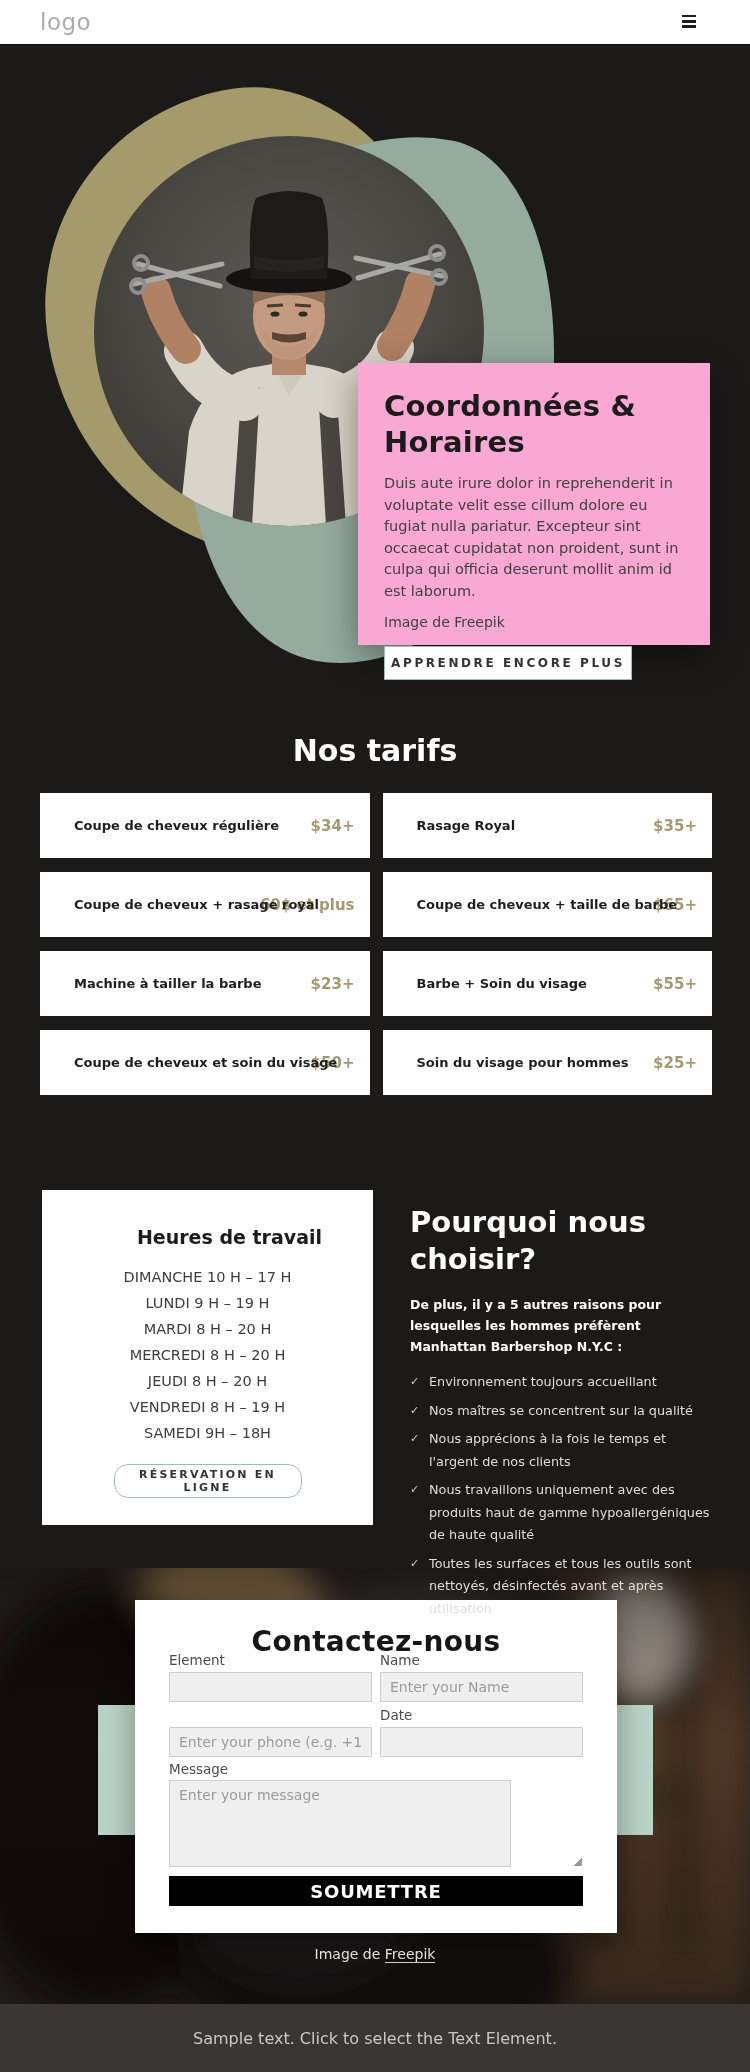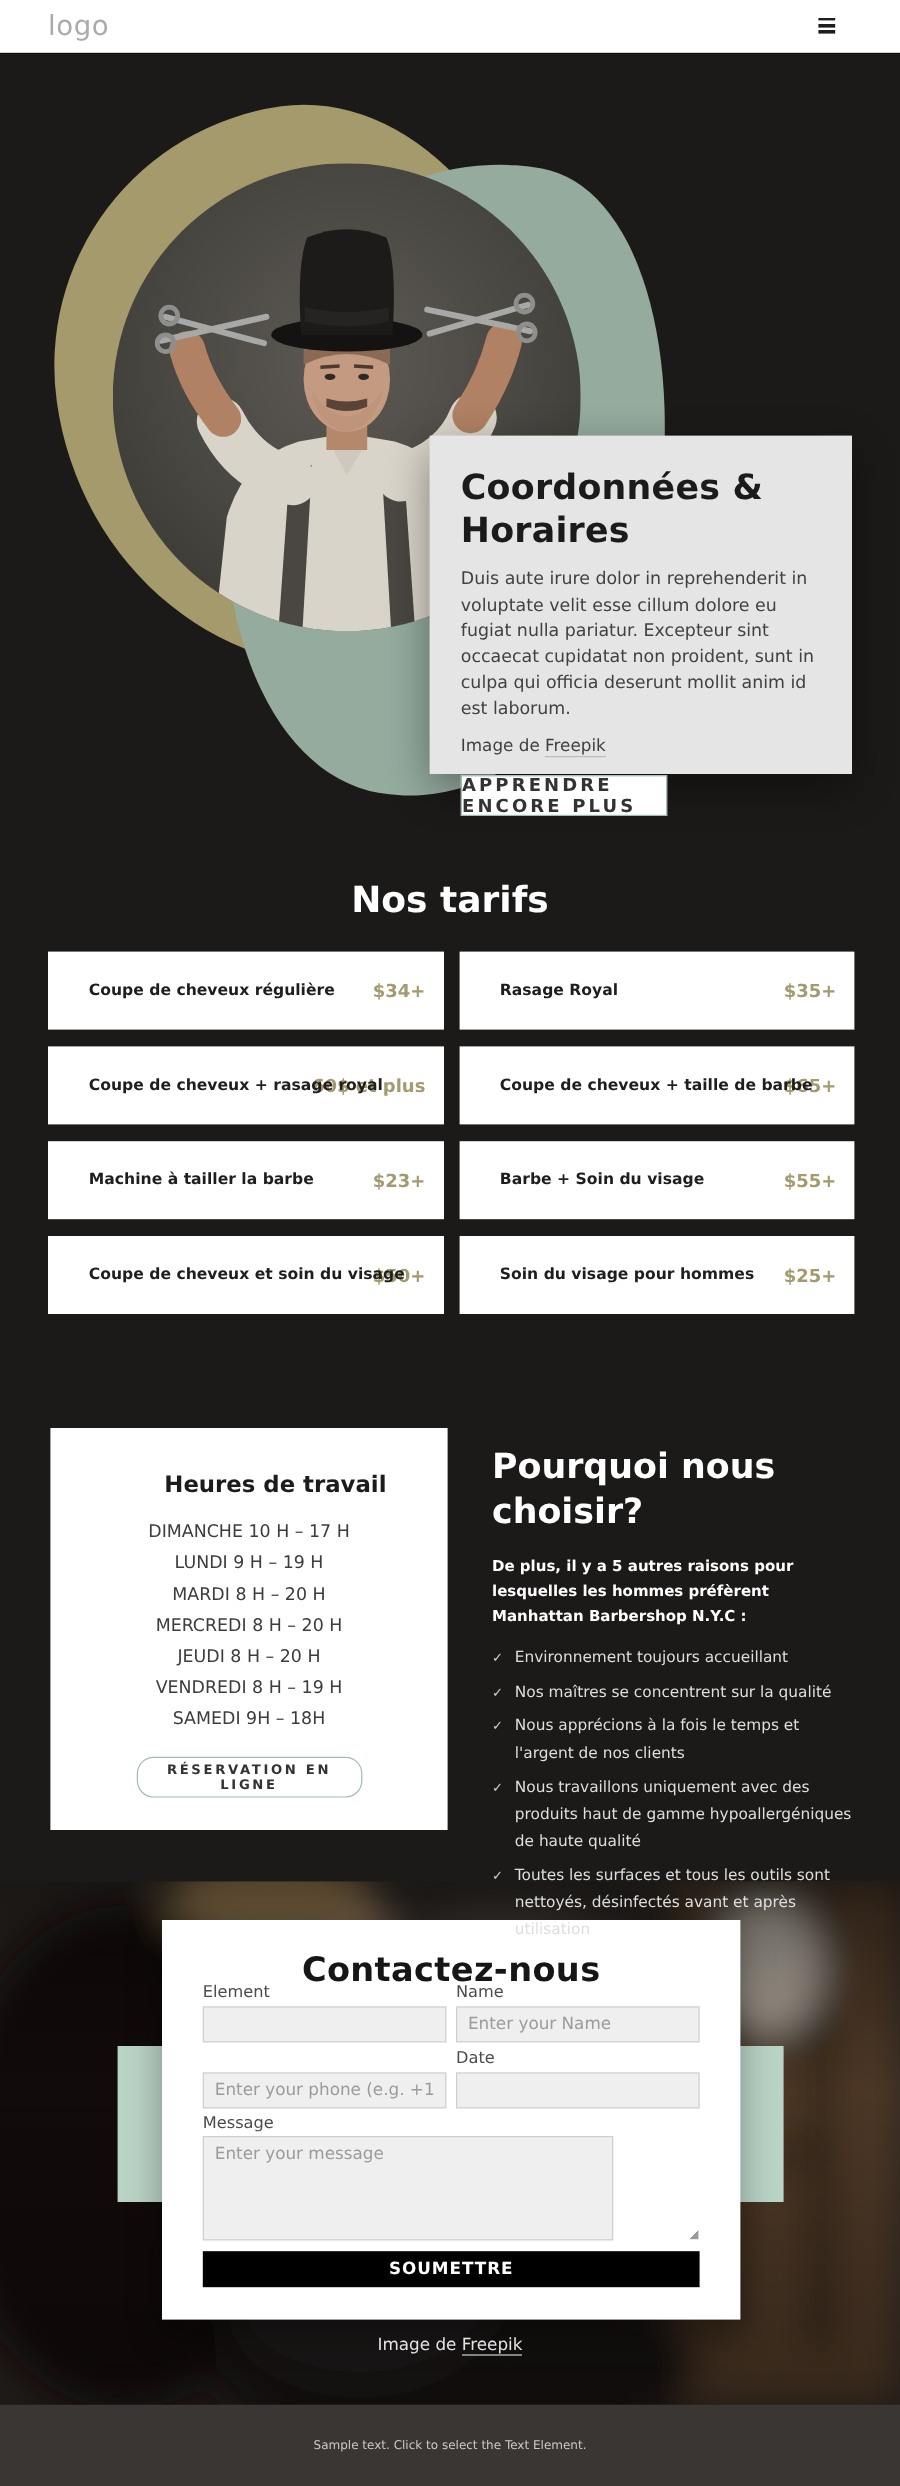--- a/index.html
+++ b/index.html
@@ -17,29 +17,29 @@
   
   .hero-art { position:absolute; left:40px; top:80px; width:520px; height:590px; z-index:1; }
   .blob-olive { position:absolute; left:8px; top:8px; width:414px; height:474px; background:#a49a6c;
                 border-radius:53% 47% 42% 58% / 46% 58% 42% 54%; transform:rotate(-8deg); }
   .blob-sage  { position:absolute; left:146px; top:50px; width:366px; height:536px; background:#94ab9e;
                 border-radius:60% 40% 52% 48% / 44% 54% 46% 56%; transform:rotate(10deg); }
   .photo-circle { position:absolute; left:54px; top:56px; width:390px; height:390px; border-radius:50%;
                   overflow:hidden; }
 
   
-  .hero-card { position:absolute; left:358px; top:363px; width:352px; height:282px; background:#e5e5e5;
+  .hero-card { position:absolute; left:358px; top:363px; width:352px; height:282px; background:#f9a8d4;
                z-index:10; padding:25px 26px 0 26px; box-shadow:0 12px 34px rgba(0,0,0,.4); }
   .hero-card h1 { font-size:29px; line-height:36px; font-weight:800; color:#1b1b1b; letter-spacing:.2px; }
   .hero-card p  { margin-top:13px; font-size:14.5px; line-height:21.5px; color:#414141; }
   .credit { margin-top:12px; font-size:14px; color:#3f3f3f; }
   .credit a { color:#3f3f3f; text-decoration:none; border-bottom:1px solid #bbb; cursor:pointer; }
   .btn-outline { display:flex; align-items:center; justify-content:center; margin-top:16px;
-                 width:172px; height:34px; border:1px solid #9fbcb2; background:#fff;
-                 font-size:15px; font-weight:600; letter-spacing:2.6px; color:#333; cursor:pointer; }
+                 width:248px; height:34px; border:1px solid #9fbcb2; background:#fff;
+                 font-size:12px; font-weight:600; letter-spacing:2.6px; color:#333; cursor:pointer; }
 
   
   .tarifs-title { position:absolute; top:733px; left:0; width:750px; text-align:center;
                   font-size:30px; font-weight:800; color:#fff; z-index:5; }
   .price-grid { position:absolute; left:40px; top:793px; width:672px; z-index:5;
                 display:grid; grid-template-columns:1fr 1fr; column-gap:13px; row-gap:14px; }
   .price-card { position:relative; height:65px; background:#fff; display:flex; align-items:center;
                 padding:0 16px; overflow:hidden; }
   .price-name { position:relative; z-index:2; font-size:13px; font-weight:700; color:#1e1e1e; white-space:nowrap;margin-left:18px; }
   .price-val  { position:absolute; right:15px; top:50%; transform:translateY(-50%); z-index:1;
@@ -76,30 +76,30 @@
   .f-label { position:absolute; font-size:13.5px; color:#4c4c4c; }
   .f-input { position:absolute; height:30px; background:#efefef; border:1px solid #cfcfcf;
              font-size:14px; color:#444; padding:0 9px; font-family:"DejaVu Sans", sans-serif; }
   .f-input::placeholder, .f-area::placeholder { color:#9b9b9b; opacity:1; }
   .f-area { position:absolute; left:34px; top:180px; width:342px; height:87px; background:#efefef;
             border:1px solid #cfcfcf; font-size:14px; color:#444; padding:6px 9px; resize:none;
             font-family:"DejaVu Sans", sans-serif; }
   .resize-dots { position:absolute; left:439px; top:258px; width:8px; height:8px; z-index:4;
                  background:linear-gradient(135deg, transparent 50%, #9a9a9a 50%); pointer-events:none; }
   .submit-btn { position:absolute; left:34px; top:276px; width:414px; height:30px; background:#000;
-                color:#fff; border:none; font-size:14px; font-weight:700; letter-spacing:.8px;
+                color:#fff; border:none; font-size:18px; font-weight:700; letter-spacing:.8px;
                 cursor:pointer; font-family:"DejaVu Sans", sans-serif; }
   .contact-credit { position:absolute; left:0; top:378px; width:750px; text-align:center; z-index:3;
                     font-size:14px; color:#e3e3e3; }
   .contact-credit a { color:#e3e3e3; text-decoration:none; border-bottom:1px solid #cfcfcf; cursor:pointer; }
 
   
   .footer { position:absolute; left:0; top:2004px; width:750px; height:68px; background:#393633;
             display:flex; align-items:center; justify-content:center; }
-  .footer span { font-size:10px; color:#c9c9c9; }
+  .footer span { font-size:16px; color:#c9c9c9; }
 </style>
 </head>
 <body>
 
 <div class="page">
 
   <div class="header">
     <div class="logo">logo</div>
     <div class="burger">
       <span></span>

